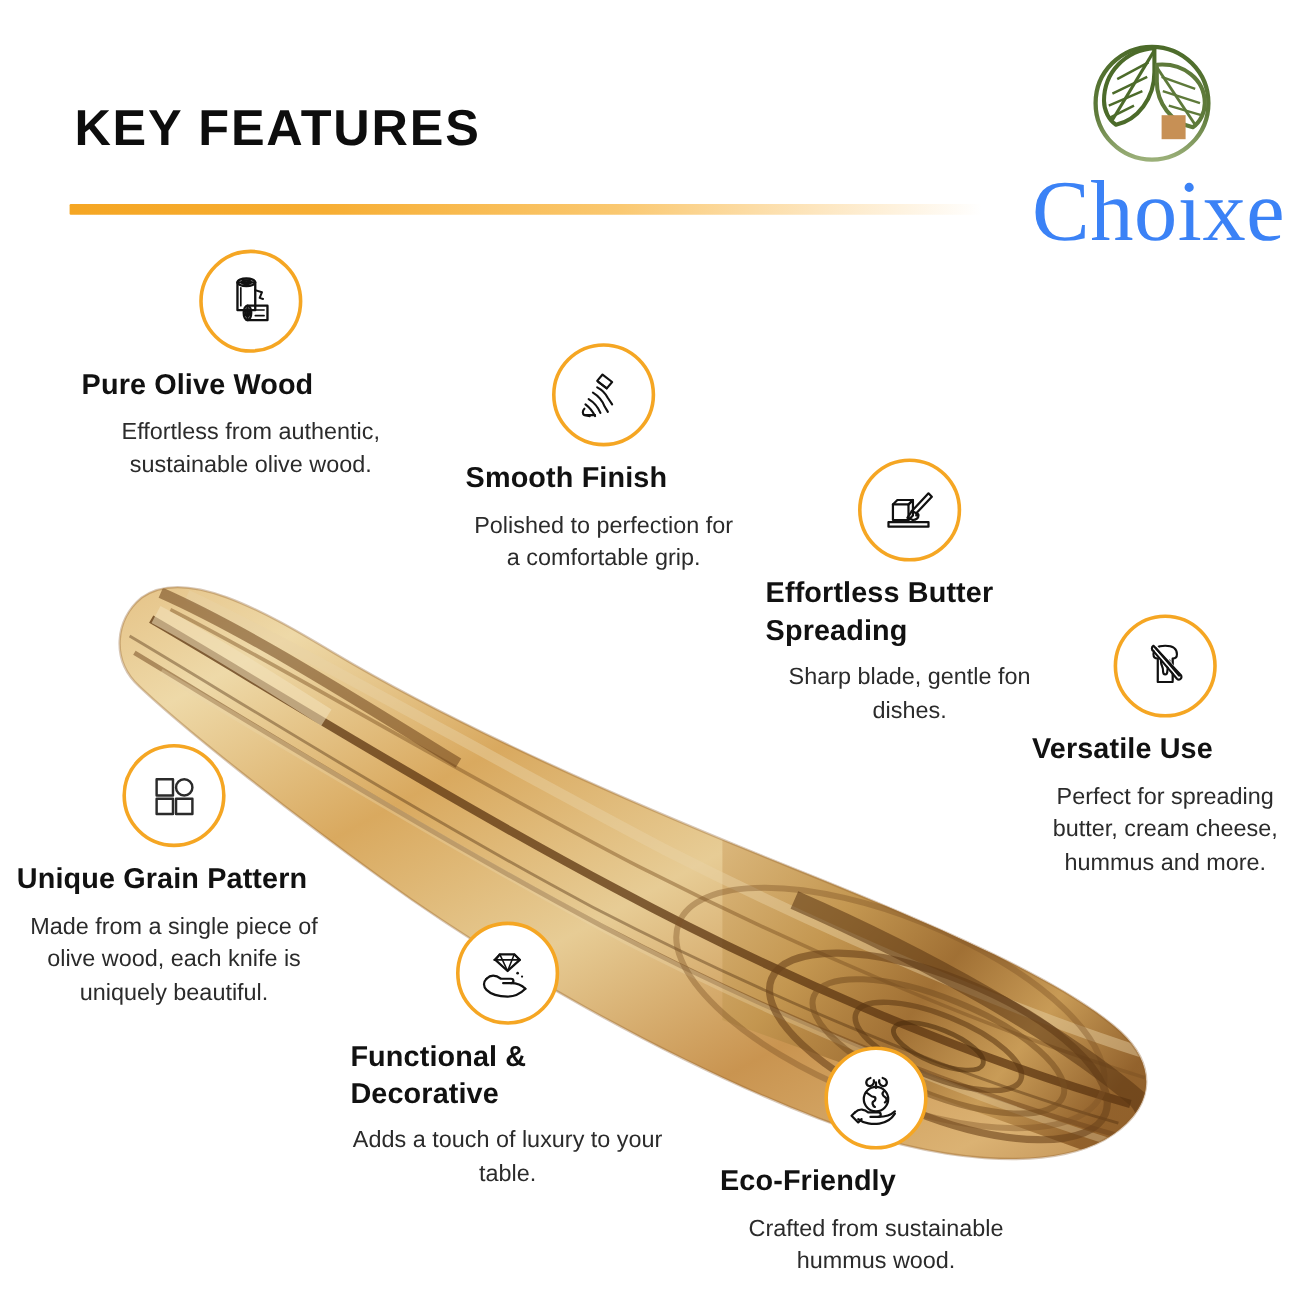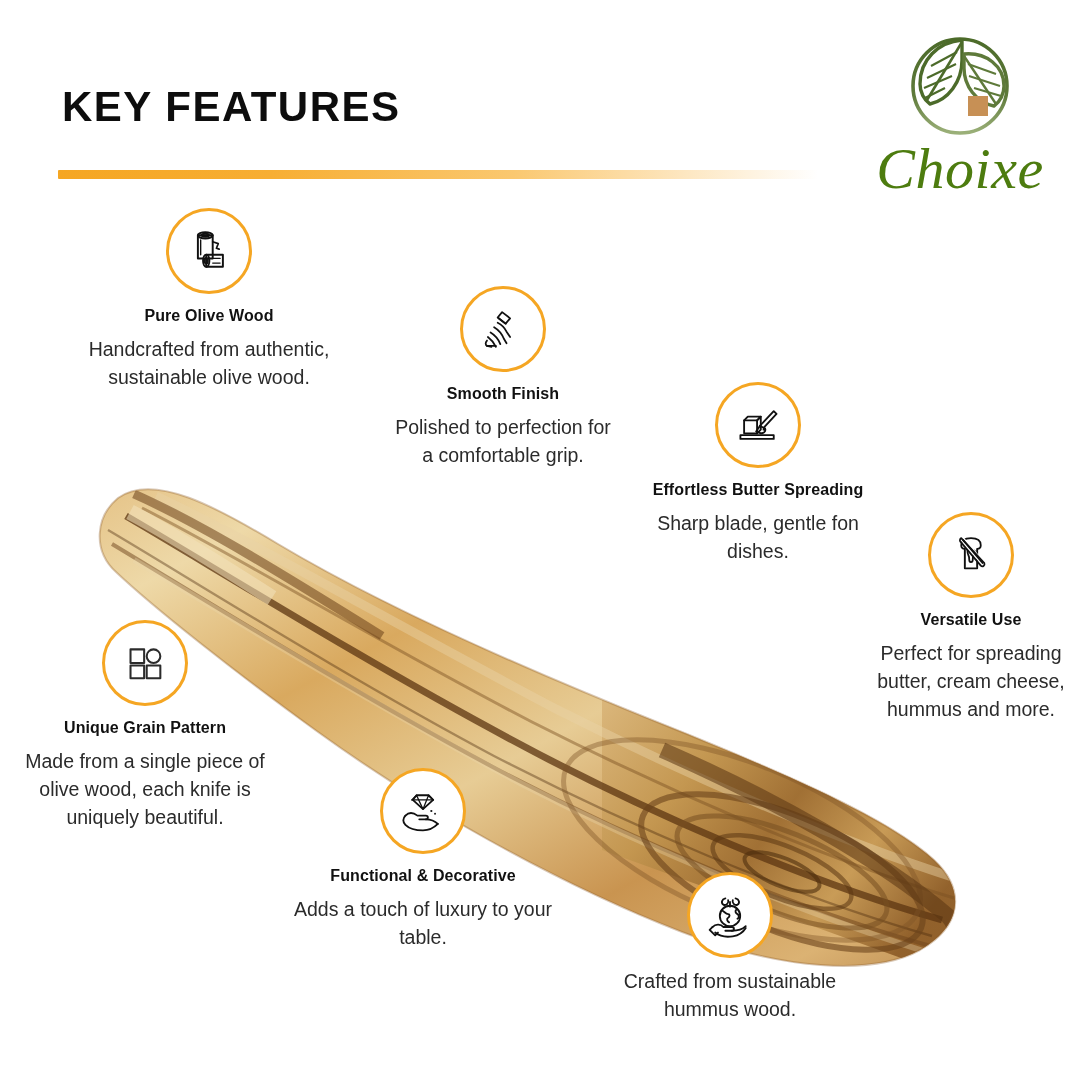--- a/index.html
+++ b/index.html
@@ -25,39 +25,39 @@
     position:absolute; left:58px; top:170px; width:760px; height:9px;
     background:linear-gradient(90deg,#F5A623 0%,#F7AE33 28%,#FAC870 60%,#FDE6BF 82%,#ffffff 100%);
     border-radius:1px;
   }
 
   
   .brand { position:absolute; left:860px; top:22px; width:200px; height:190px; }
   .brand-mark { position:absolute; left:40px; top:8px; width:120px; height:112px; }
   .brand-name {
     position:absolute; left:0; top:118px; width:200px; text-align:center;
-    font-family:"Liberation Serif", serif; font-style:italic;
-    font-size:58px; color:#4d7c0f; letter-spacing:0.5px; line-height:1;
+    font-family:"Liberation Serif", serif; 
+    font-size:72px; color:#3b82f6; letter-spacing:0.5px; line-height:1;
   }
 
   
   .product { position:absolute; left:82px; top:420px; width:930px; height:640px; }
 
   
   .feature { position:absolute; }
   .feature .icon-ring {
     width:86px; height:86px; border-radius:50%;
     border:3.5px solid #F5A623; background:#ffffff;
     display:flex; align-items:center; justify-content:center;
     margin:0 auto;
   }
   .feature .icon-ring svg { display:block; }
   .feature .f-title {
-    margin-top:12px; text-align:center;
-    font-size:16px; font-weight:700; color:#111111;
+    margin-top:12px; text-align:left;
+    font-size:24px; font-weight:700; color:#111111;
     line-height:1.28; letter-spacing:0.1px;
   }
   .feature .f-desc {
     margin-top:10px; text-align:center;
     font-size:19.5px; font-weight:400; color:#2b2b2b;
     line-height:1.42;
   }
 
   
   #feat-0 { left:68px;  top:208px; width:282px; }
@@ -186,21 +186,21 @@
         <ellipse cx="23" cy="10" rx="4" ry="1.6"></ellipse>
         <path d="M18 15 v16" stroke-width="1.5"></path>
         <path d="M31 17 l6 2 -2 5 3 1" stroke-width="1.8"></path>
         <path d="M24 31 h18 v13 h-18 z"></path>
         <ellipse cx="24" cy="37.5" rx="3.4" ry="6.5"></ellipse>
         <ellipse cx="24" cy="37.5" rx="1.6" ry="3.1"></ellipse>
         <path d="M31 35 h8 M31 40 h8" stroke-width="1.4"></path>
       </svg>
     </div>
     <div class="f-title">Pure Olive Wood</div>
-    <div class="f-desc">Handcrafted from authentic, sustainable olive wood.</div>
+    <div class="f-desc">Effortless from authentic, sustainable olive wood.</div>
   </div>
 
   <div class="feature" id="feat-1">
     <div class="icon-ring">
       <svg viewBox="0 0 54 54" width="48" height="48" fill="none" stroke="#111" stroke-width="2" stroke-linejoin="round" stroke-linecap="round">
         <path d="M26 8 l9 7 -5 6 -9 -7 z"></path>
         <path d="M22 15 l8 6"></path>
         <path d="M21 20 c4 2 8 6 10 10 l4 6"></path>
         <path d="M17 25 c5 3 9 8 11 13 l3 5"></path>
         <path d="M13 31 c5 3 9 8 11 13"></path>
@@ -282,16 +282,17 @@
         <path d="M27 18 v-5"></path>
         <circle cx="27" cy="28" r="11"></circle>
         <path d="M18 22 c3 1 4 4 7 4 c2 0 2 3 0 4 c-2 1 -1 4 1 5"></path>
         <path d="M34 21 c-2 2 -1 4 1 5 c2 1 2 4 0 5"></path>
         <path d="M8 40 c4 -4 9 -3 12 0 h9 c3 0 3 4 0 4 h-7"></path>
         <path d="M29 44 c7 0 11 -1 15 -5"></path>
         <path d="M8 40 l-3 3 6 6 3 -3"></path>
         <path d="M11 46 c5 4 13 5 19 4 c6 -1 11 -4 14 -9"></path>
       </svg>
     </div>
+    <div class="f-title">Eco-Friendly</div>
     <div class="f-desc">Crafted from sustainable hummus wood.</div>
   </div>
 
 </div>
 
 </body></html>

